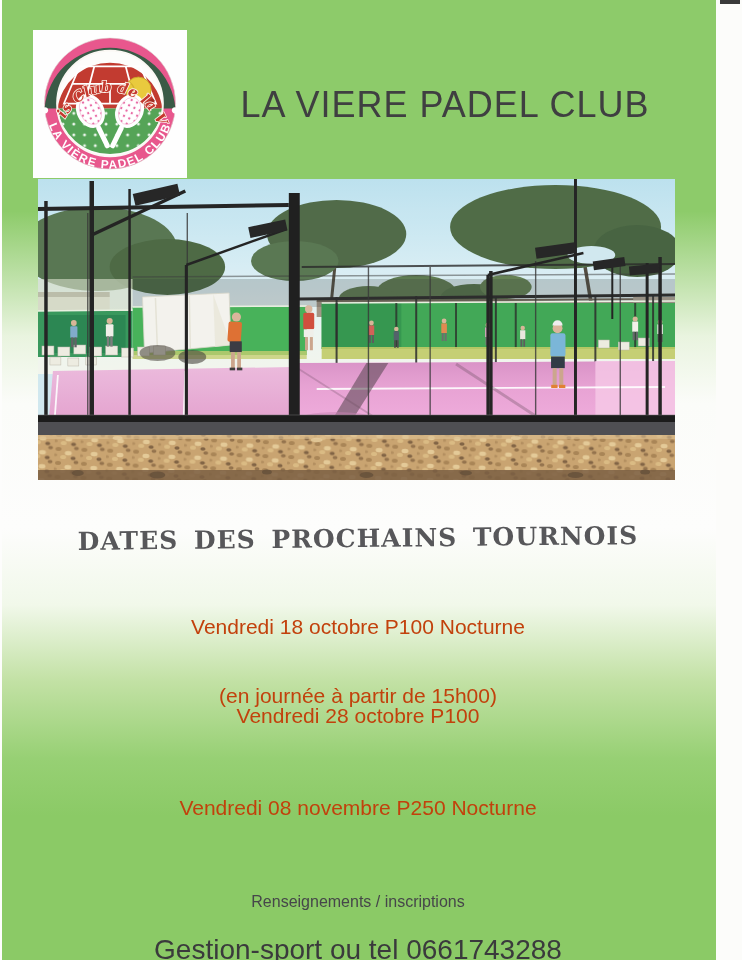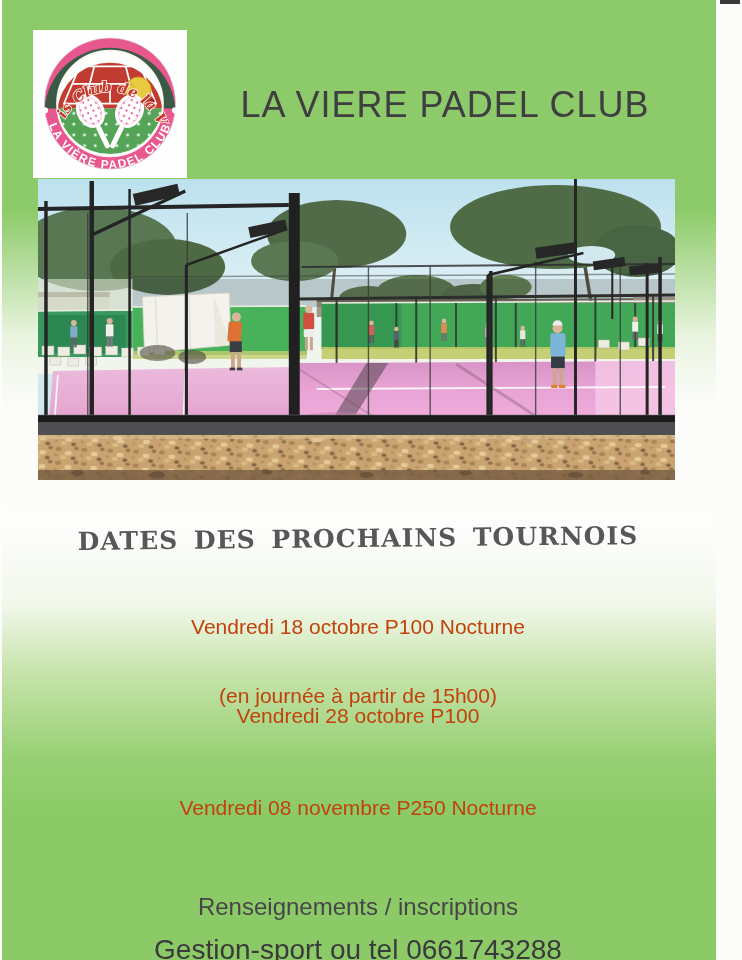--- a/index.html
+++ b/index.html
@@ -40,21 +40,21 @@
     font-size:25px;letter-spacing:1px;word-spacing:6px;color:#57575a;
     transform:rotate(-0.6deg);
   }
   .sched{
     position:absolute;left:0;right:26px;text-align:center;
     font-size:21px;color:#c2410c;
   }
   .l1{top:615px;} .l2{top:704px;} .l3{top:684px;} .l4{top:776px;margin-top:20px;} .l5{top:830px;}
   .foot1{
     position:absolute;left:0;right:26px;top:893px;text-align:center;
-    font-size:24px;color:#46464a;
+    font-size:16px;color:#46464a;
   }
   .foot2{
     position:absolute;left:0;right:26px;top:934px;text-align:center;
     font-size:28px;color:#3a3a3c;
   }
 </style>
 </head>
 <body>
 
 <div class="page">

